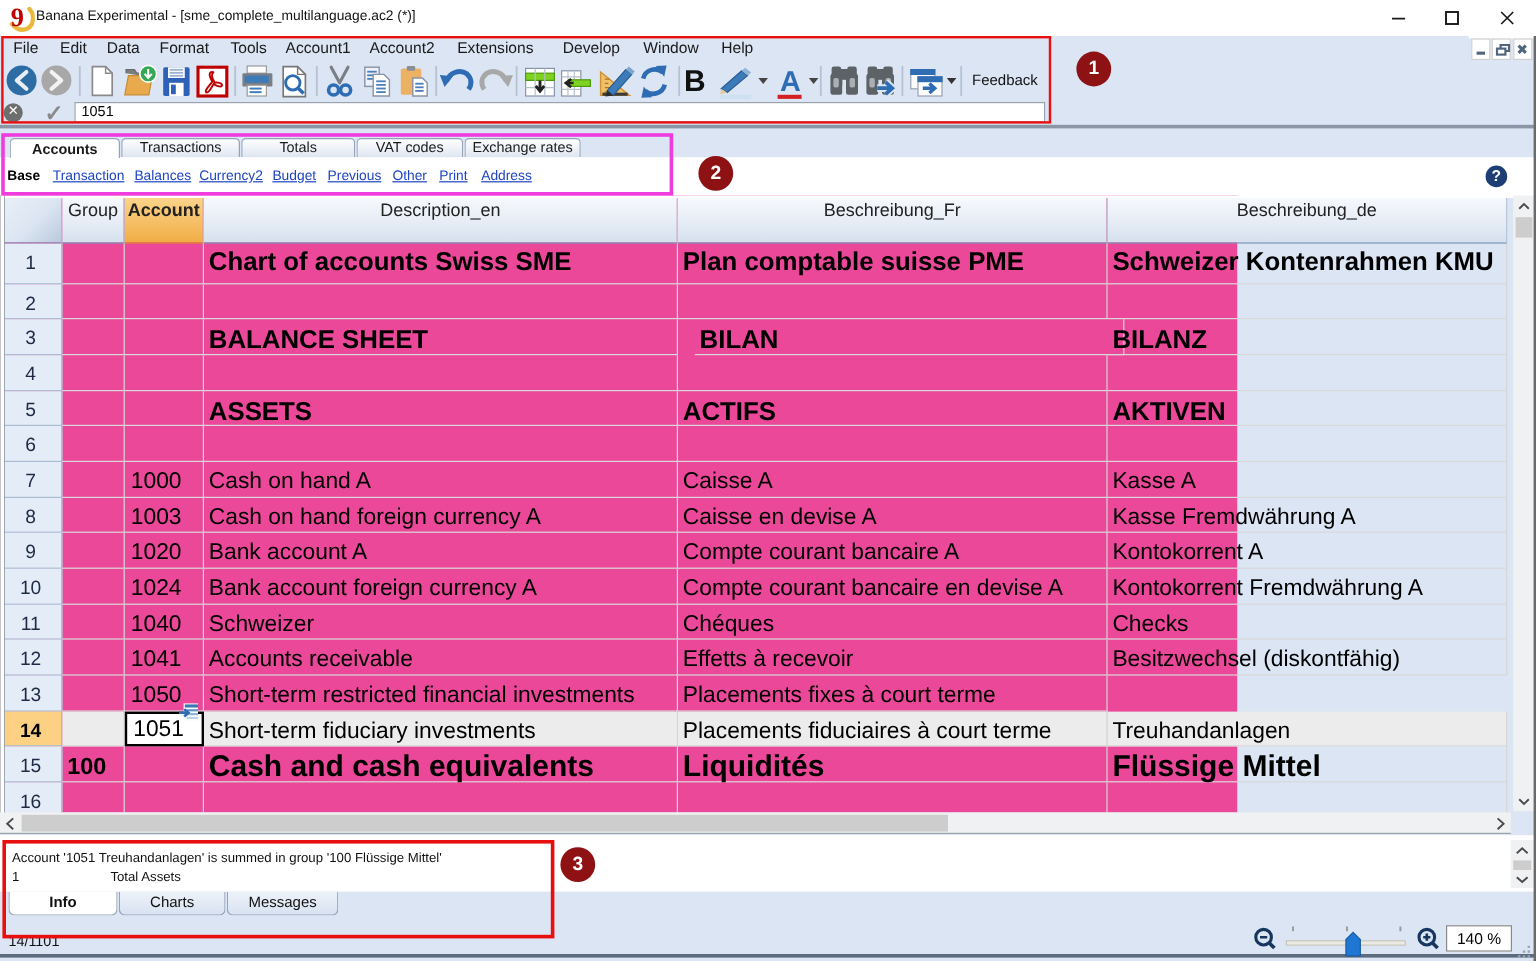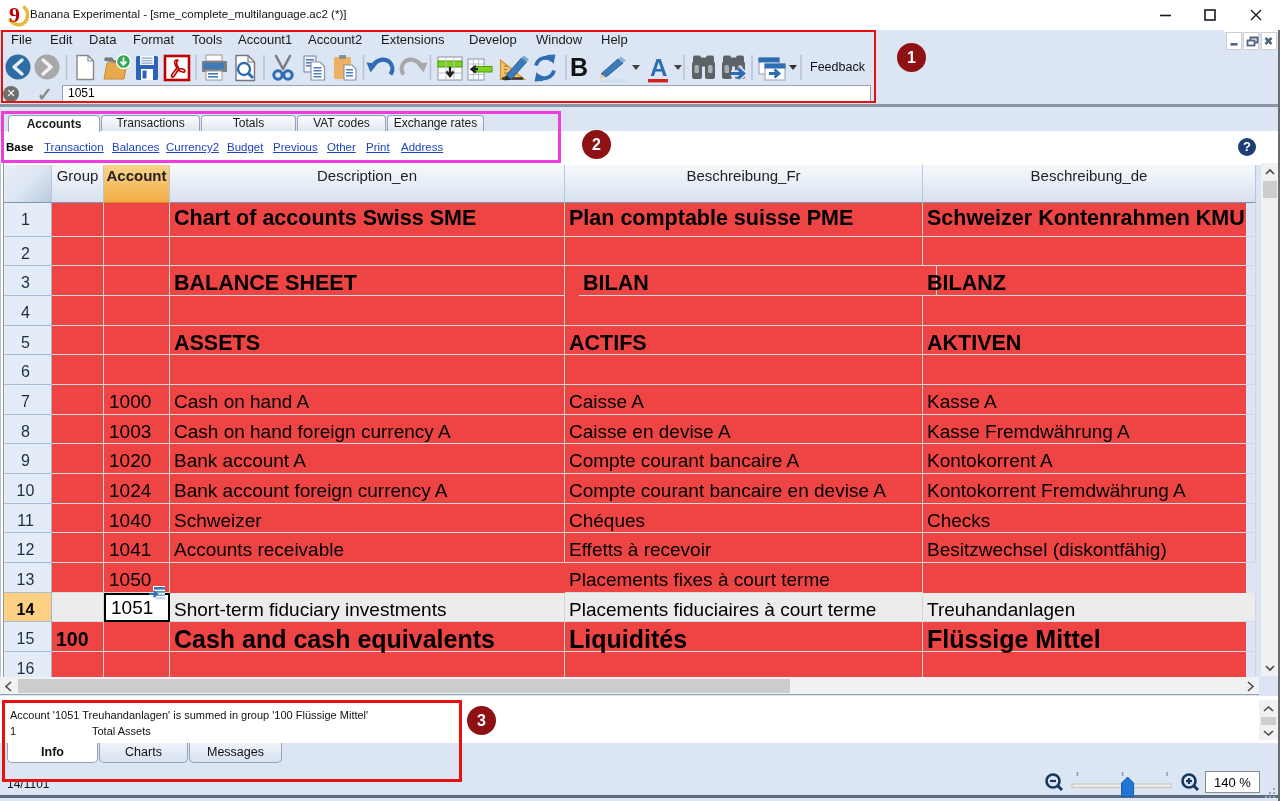--- a/index.html
+++ b/index.html
@@ -19,21 +19,21 @@
 
 #formula { left:62px; top:85px; width:809px; height:17px; background:#fff; border:1px solid #9aa3ad; font-size:12px; line-height:15px; padding-left:5px; color:#000; }
 
 
 .ttab { position:absolute; top:115px; height:16px; border:1px solid #95a3b5; border-bottom:none; border-radius:4px 4px 0 0; background:linear-gradient(#fefeff,#dfe6f1); font-size:12px; text-align:center; color:#1a1a1a; }
 .ttab.active { background:#fff; height:17px; font-weight:bold; z-index:3; }
 #linksrow { left:0; top:131px; width:1280px; height:33px; background:#fff; }
 .lnk { position:absolute; top:10px; font-size:11.5px; color:#1f45c0; text-decoration:underline; }
 
 
-#tablewrap { left:0; top:163px; width:1246px; height:514px; background:#ef4444; }
+#tablewrap { left:0; top:163px; width:1031px; height:514px; background:#ec4899; }
 .hcell { position:absolute; top:2px; height:38px; background:linear-gradient(#f6f9fc 0%,#e9eff7 45%,#d6e1ee 100%); border-right:1px solid #b9c6d8; border-bottom:1px solid #7d96b5; font-size:15px; color:#222; text-align:center; line-height:21px; }
 .row { position:absolute; left:0; width:1256px; }
 .cell { position:absolute; top:0; height:100%; border-right:1px solid #d6d6d6; border-bottom:1px solid #d9d9d9; font-size:19px; color:#000; white-space:nowrap; overflow:visible; }
 .rnum { border-right:1px solid #9fb3c9; border-bottom:1px solid #aabdd2; background:#e4ecf7; font-size:16px; color:#1d2b45; text-align:center; }
 .bold20 { font-weight:bold; font-size:21.5px; }
 .bold18 { font-weight:bold; font-size:25px; }
 
 
 .sbtrack { background:#f0f1f2; }
 .sbthumb { position:absolute; background:#cdcdcd; }
@@ -345,20 +345,21 @@
 <div class="cell" style="left:52px;width:52px;padding-left:4px;line-height:34px;"></div>
 <div class="cell" style="left:104px;width:66px;padding-left:5px;line-height:34px;">1041</div>
 <div class="cell" style="left:170px;width:395px;padding-left:4px;line-height:34px;">Accounts receivable</div>
 <div class="cell" style="left:565px;width:358px;padding-left:4px;line-height:34px;">Effetts à recevoir</div>
 <div class="cell" style="left:923px;width:333px;padding-left:4px;line-height:34px;">Besitzwechsel (diskontfähig)</div>
 </div>
 <div class="row" style="top:399.9px;height:29.66px;">
 <div class="cell rnum" style="left:0;width:52px;line-height:34px;">13</div>
 <div class="cell" style="left:52px;width:52px;padding-left:4px;line-height:34px;"></div>
 <div class="cell" style="left:104px;width:66px;padding-left:5px;line-height:34px;">1050</div>
+<div class="cell" style="left:170px;width:395px;padding-left:4px;line-height:34px;">Short-term restricted financial investments</div>
 <div class="cell" style="left:565px;width:358px;padding-left:4px;line-height:34px;">Placements fixes à court terme</div>
 </div>
 <div class="row" style="top:429.5px;height:29.66px;">
 <div class="cell rnum" style="left:0;width:52px;line-height:34px;background:#fdd184;font-weight:bold;color:#000;">14</div>
 <div class="cell" style="left:52px;width:52px;background:#ececec;padding-left:4px;line-height:34px;"></div>
 <div class="cell" style="left:104px;width:66px;background:#ececec;background:#fff;border:2px solid #000;z-index:2;padding-left:5px;line-height:26px;">1051</div>
 <div class="cell" style="left:565px;width:358px;background:#ececec;padding-left:4px;line-height:34px;">Placements fiduciaires à court terme</div>
 <div class="cell" style="left:170px;width:395px;background:#ececec;padding-left:4px;line-height:34px;">Short-term fiduciary investments</div>
 <div class="cell" style="left:923px;width:333px;background:#ececec;padding-left:4px;line-height:34px;">Treuhandanlagen</div>
 </div>

